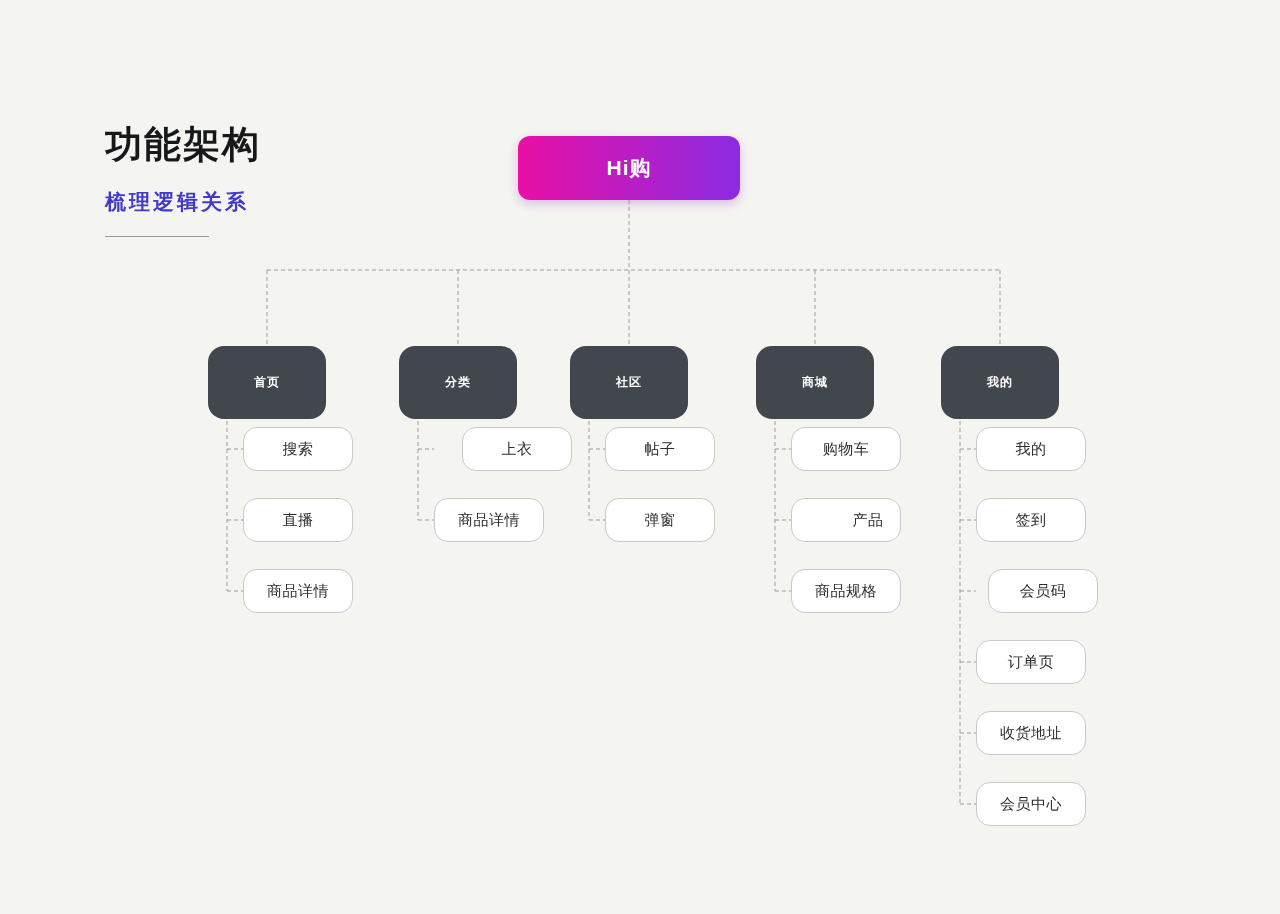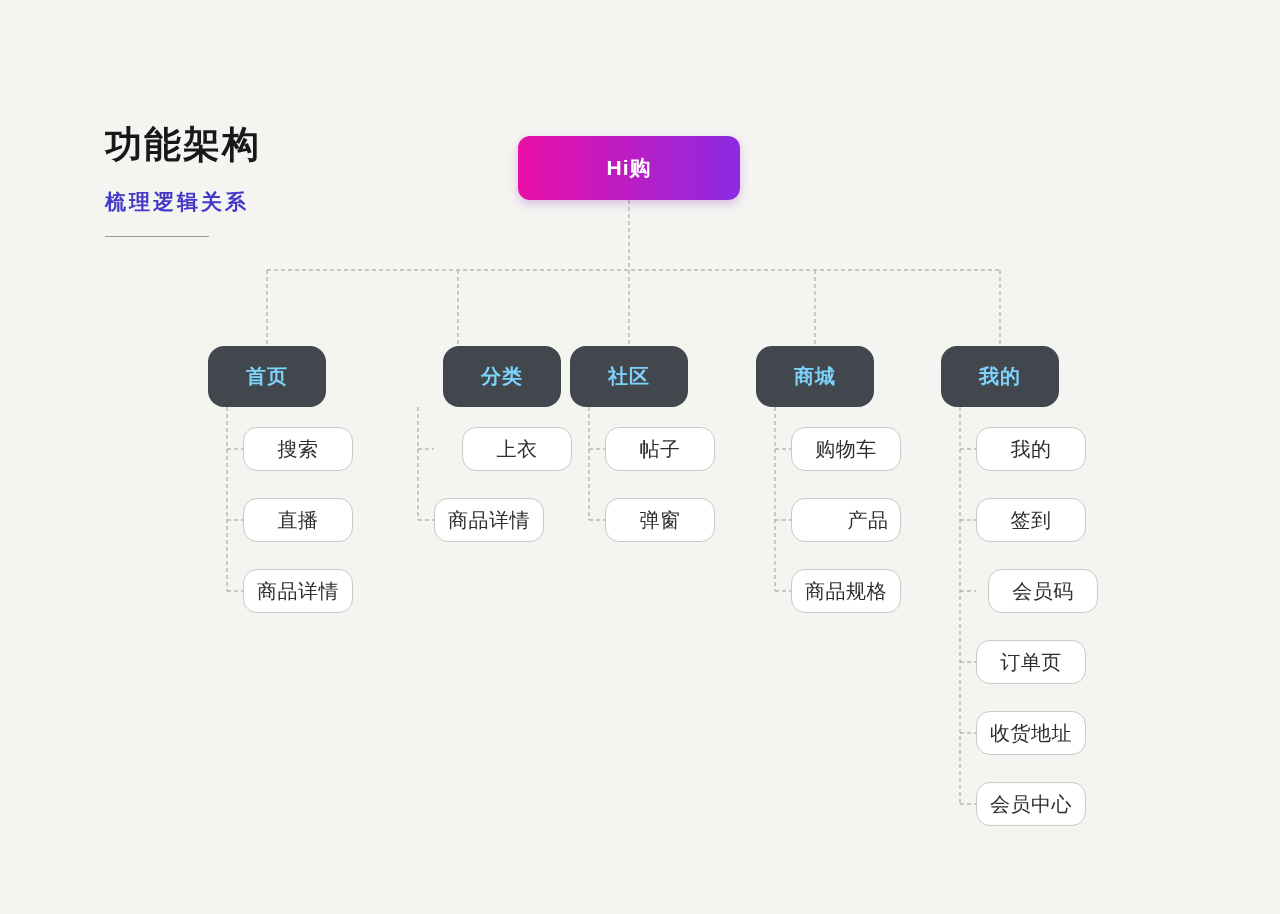--- a/index.html
+++ b/index.html
@@ -53,40 +53,40 @@
     justify-content: center;
     color: #ffffff;
     font-size: 21px;
     font-weight: 700;
     letter-spacing: 1px;
     box-shadow: 0 4px 10px rgba(140, 30, 190, 0.25);
   }
   .branch {
     position: absolute;
     width: 118px;
-    height: 61px;
+    height: 73px;
     border-radius: 16px;
     background: #42464d;
-    color: #7dd3fc;
-    font-size: 20px;
+    color: #ffffff;
+    font-size: 12px;
     font-weight: 700;
     display: flex;
     align-items: center;
     justify-content: center;
     letter-spacing: 1px;
   }
   .child {
     position: absolute;
     width: 110px;
     height: 44px;
     border-radius: 14px;
     background: #ffffff;
     border: 1px solid #c9c9c9;
     color: #2e2e30;
-    font-size: 20px;
+    font-size: 15px;
     display: flex;
     align-items: center;
     justify-content: center;
     letter-spacing: 0.5px;
   }
   #connector-svg {
     position: absolute;
     left: 0;
     top: 0;
     width: 1280px;
@@ -133,21 +133,21 @@
   <div class="page-subtitle">梳理逻辑关系</div>
   <div class="title-rule"></div>
 
   <div class="root-node" id="root-node" style="background: linear-gradient(90deg, rgb(234, 15, 165), rgb(139, 43, 226));">Hi购</div>
 
   <div id="nodes">
       <div class="branch" style="left: 208px; top: 346px;">首页</div>
       <div class="child" style="left: 243px; top: 427px; border-color: rgb(201, 201, 201);">搜索</div>
       <div class="child" style="left: 243px; top: 498px; border-color: rgb(201, 201, 201);">直播</div>
       <div class="child" style="left: 243px; top: 569px; border-color: rgb(201, 201, 201);">商品详情</div>
-      <div class="branch" style="left: 399px; top: 346px; margin-left: 44px;">分类</div>
+      <div class="branch" style="left: 399px; top: 346px;">分类</div>
       <div class="child" style="left: 434px; top: 427px; border-color: rgb(201, 201, 201); margin-left: 28px;">上衣</div>
       <div class="child" style="left: 434px; top: 498px; border-color: rgb(201, 201, 201);">商品详情</div>
       <div class="branch" style="left: 570px; top: 346px;">社区</div>
       <div class="child" style="left: 605px; top: 427px; border-color: rgb(201, 201, 201);">帖子</div>
       <div class="child" style="left: 605px; top: 498px; border-color: rgb(201, 201, 201);">弹窗</div>
       <div class="branch" style="left: 756px; top: 346px;">商城</div>
       <div class="child" style="left: 791px; top: 427px; border-color: rgb(201, 201, 201);">购物车</div>
       <div class="child" style="left: 791px; top: 498px; border-color: rgb(201, 201, 201); padding-left: 44px;">产品</div>
       <div class="child" style="left: 791px; top: 569px; border-color: rgb(201, 201, 201);">商品规格</div>
       <div class="branch" style="left: 941px; top: 346px;">我的</div>

